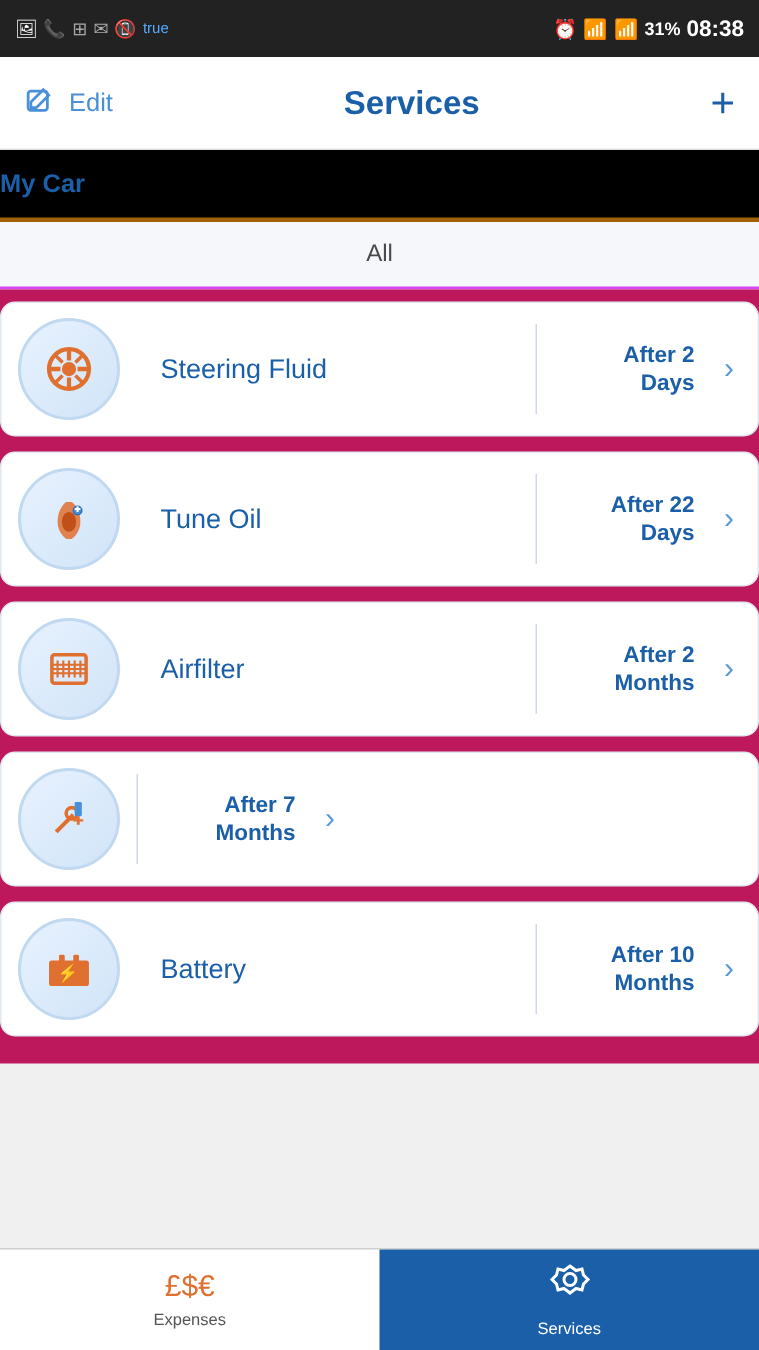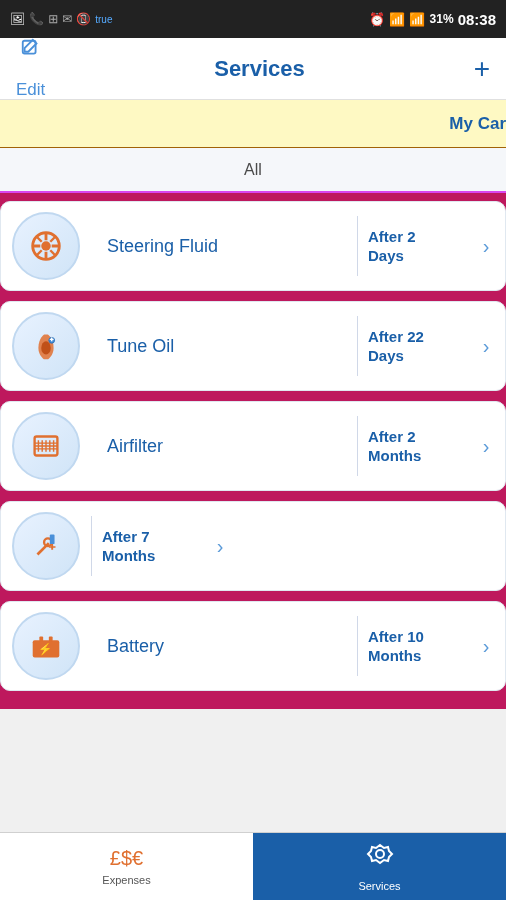--- a/index.html
+++ b/index.html
@@ -37,48 +37,47 @@
       width: 100%;
       height: 62px;
       background: white;
       display: flex;
       align-items: center;
       justify-content: space-between;
       padding: 0 16px;
       border-bottom: 1px solid #e0e0e0;
     }
     .header-edit {
-      display: flex; align-items: center; gap: 20px;
+      display: flex; align-items: center; gap: 8px;
       color: #4a90d9;
       font-size: 17px;
       font-weight: 500;
-      flex-direction: column;
     }
     .edit-icon {
       width: 22px; height: 22px;
     }
     .header-title {
       color: #1a5fa8;
       font-size: 22px;
       font-weight: bold;
     }
     .header-add {
       color: #1a5fa8;
       font-size: 28px;
       font-weight: 300;
     }
 
     
     .sub-header {
-      background: #fef9c3;
+      background: #000000;
       height: 48px;
       display: flex;
       align-items: center;
-      justify-content: flex-end;
-      border-bottom: 1px solid #a16207;
+      justify-content: flex-start;
+      border-bottom: 3px solid #a16207;
     }
     .sub-header-title {
       color: #1a5fa8;
       font-size: 17px;
       font-weight: bold;
     }
 
     
     .filter-bar {
       background: #f5f7fa;
@@ -142,21 +141,21 @@
 
     .service-divider {
       width: 1px;
       height: 60px;
       background: #d0d8e8;
     }
 
     .service-timing {
       width: 115px;
       padding: 0 10px;
-      text-align: left;
+      text-align: right;
       color: #1a5fa8;
       font-size: 15px;
       font-weight: 600;
       line-height: 1.3;
     }
 
     .chevron-wrap {
       width: 32px;
       display: flex;
       align-items: center;

